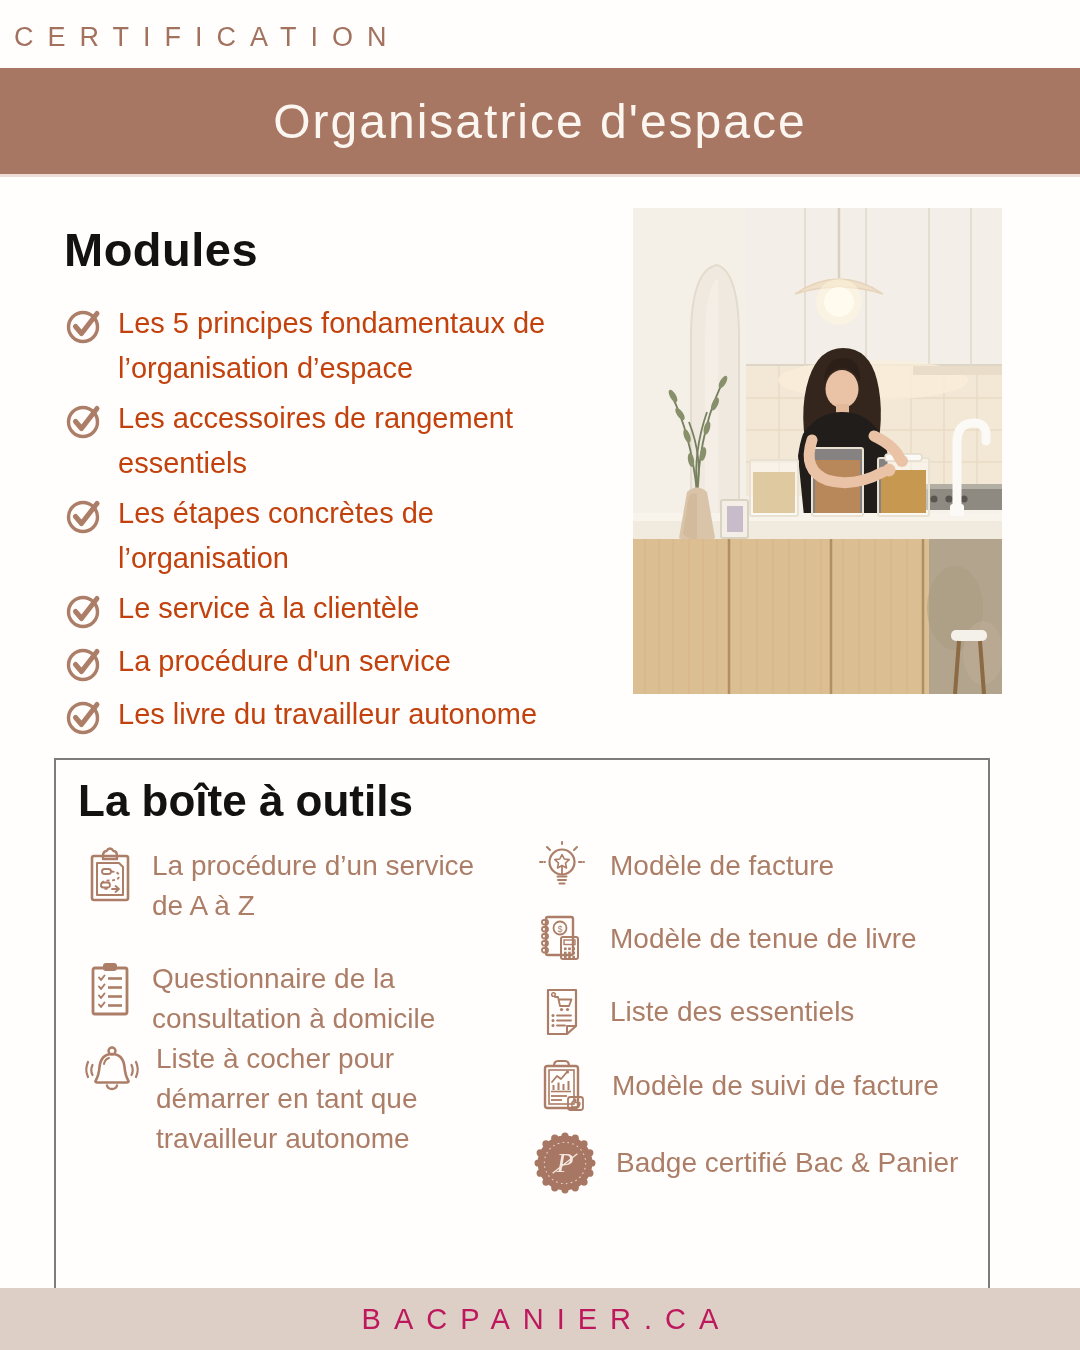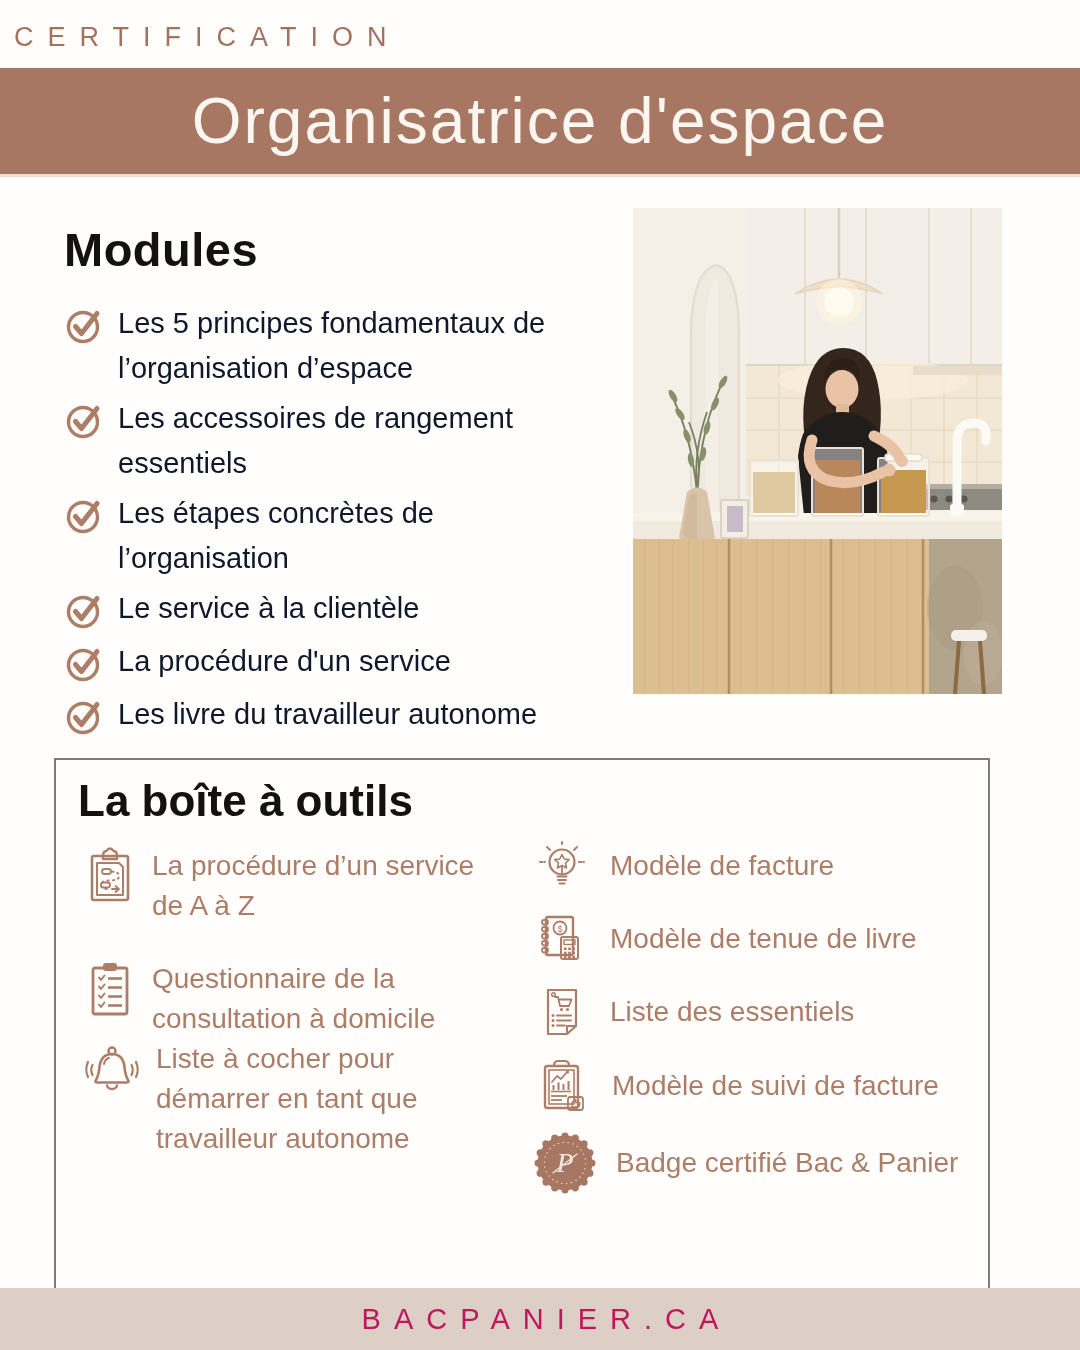--- a/index.html
+++ b/index.html
@@ -13,34 +13,34 @@
     position:absolute;top:22px;left:0;width:100%;
     text-align:left;font-size:27px;font-weight:500;
     letter-spacing:14px;color:#A3725F;text-indent:14px;
   }
   .banner{
     position:absolute;top:68px;left:0;width:100%;height:106px;
     background:#A87763;display:flex;align-items:center;justify-content:center;
     box-shadow:0 3px 0 #ECDCD4;
   }
   .banner h1{
-    margin:0;font-size:64px;font-weight:300;letter-spacing:2px;
+    margin:0;font-size:48px;font-weight:300;letter-spacing:2px;
     color:#FCF6F0;font-family:"Liberation Sans",sans-serif;
   }
   
   .modules{position:absolute;left:64px;top:222px;width:560px;}
   .modules h2{
     margin:0 0 24px 0;font-size:47px;font-weight:700;color:#141210;
     letter-spacing:.5px;
   }
   .module-list{list-style:none;margin:0;padding:0;}
   .module-list li{display:flex;align-items:flex-start;margin-bottom:5px;}
   .check-wrap{flex:0 0 40px;margin-top:4px;}
   .m-label{
-    margin-left:14px;font-size:29px;line-height:45px;color:#0f172a;
+    margin-left:14px;font-size:29px;line-height:45px;color:#c2410c;
     white-space:pre-line;
   }
   
   .photo{
     position:absolute;left:633px;top:208px;width:369px;height:486px;
     overflow:hidden;
   }
   .photo svg{display:block;width:100%;height:100%;}
   
   .toolbox{

